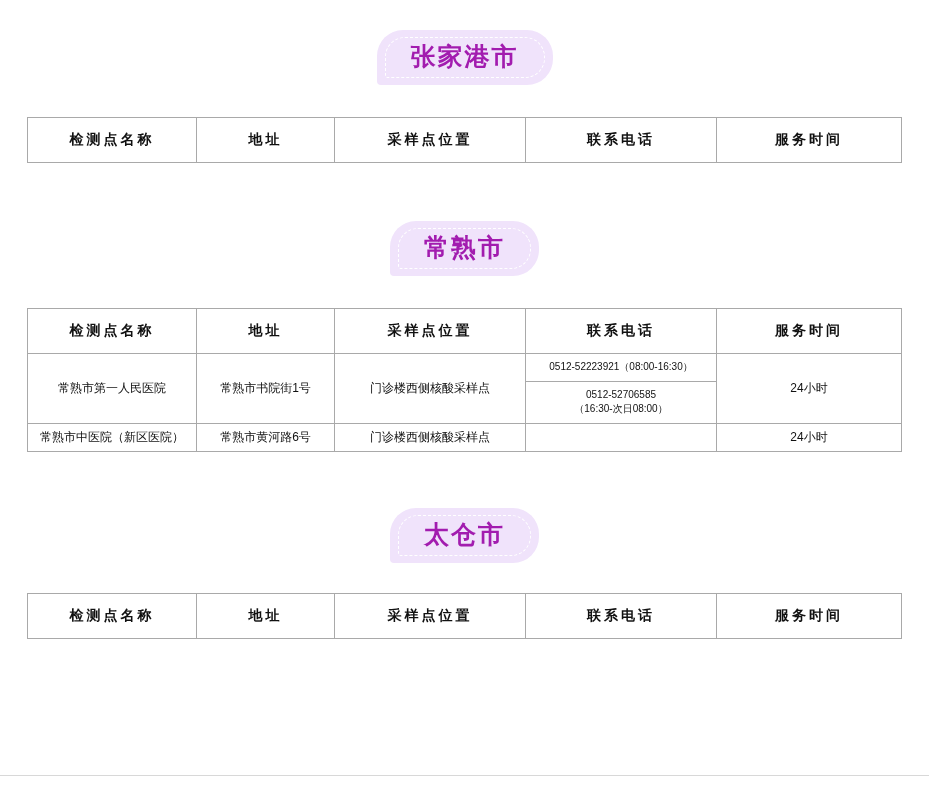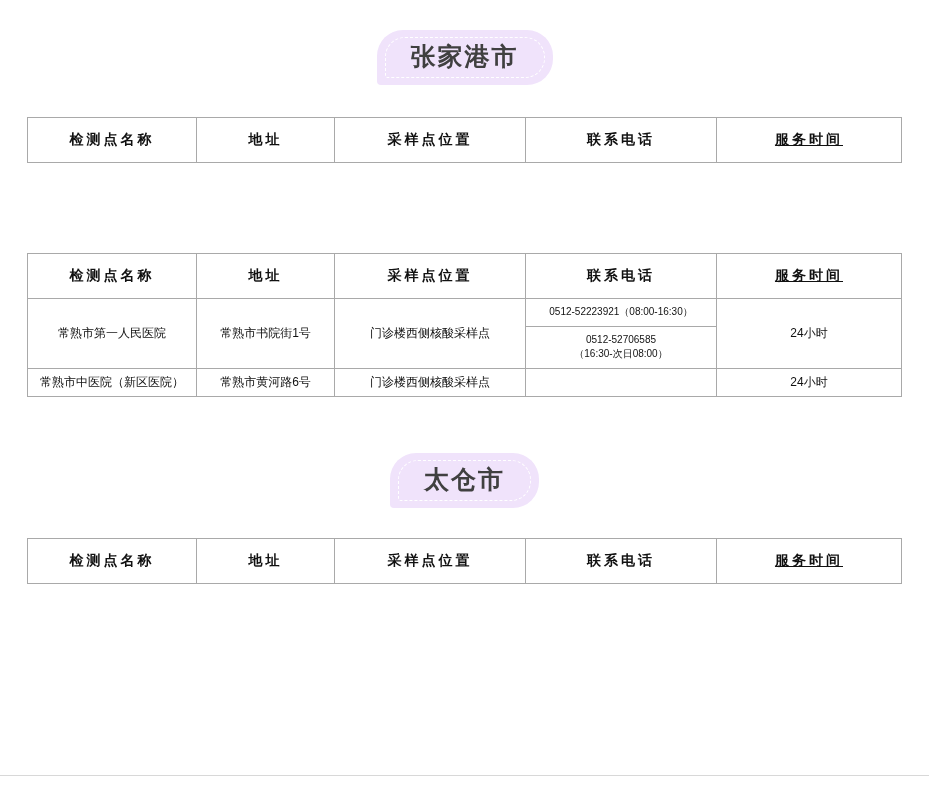--- a/index.html
+++ b/index.html
@@ -27,21 +27,21 @@
     display: flex;
     justify-content: center;
     align-items: center;
   }
   .badge {
     position: relative;
     display: inline-block;
     background: #f0e3fb;
     border-radius: 26px 26px 26px 4px;
     padding: 10px 34px 12px 34px;
-    color: #404040;
+    color: #a21caf;
     font-size: 25px;
     font-weight: bold;
     letter-spacing: 2px;
     font-family: "Liberation Sans", sans-serif;
   }
   .badge::before {
     content: "";
     position: absolute;
     left: 8px;
     top: 7px;
@@ -90,21 +90,21 @@
     padding: 6px 2px;
     text-align: center;
   }
   table.inner tr:last-child td {
     border-bottom: 0;
   }
   .c1 { width: 168px; }
   .c2 { width: 137px; }
   .c3 { width: 190px; }
   .c4 { width: 190px; }
-  .c5 { width: 184px; text-decoration: underline; }
+  .c5 { width: 184px; }
 
   .gap-a { height: 58px; }
   .gap-b { height: 32px; }
   .gap-c { height: 56px; }
   .gap-d { height: 30px; }
   .top-gap { height: 22px; }
   .bottom-rule {
     position: absolute;
     left: 0;
     right: 0;
@@ -135,20 +135,23 @@
         </tr>
       </thead>
       <tbody>
       </tbody>
     </table>
   </div>
 
   <div class="gap-a"></div>
 
   <div class="section">
+    <div class="badge-wrap">
+      <div class="badge">常熟市</div>
+    </div>
     <div class="gap-b"></div>
     <table class="dt">
       <thead>
         <tr>
           <th class="c1">检测点名称</th>
           <th class="c2">地址</th>
           <th class="c3">采样点位置</th>
           <th class="c4">联系电话</th>
           <th class="c5">服务时间</th>
         </tr>

